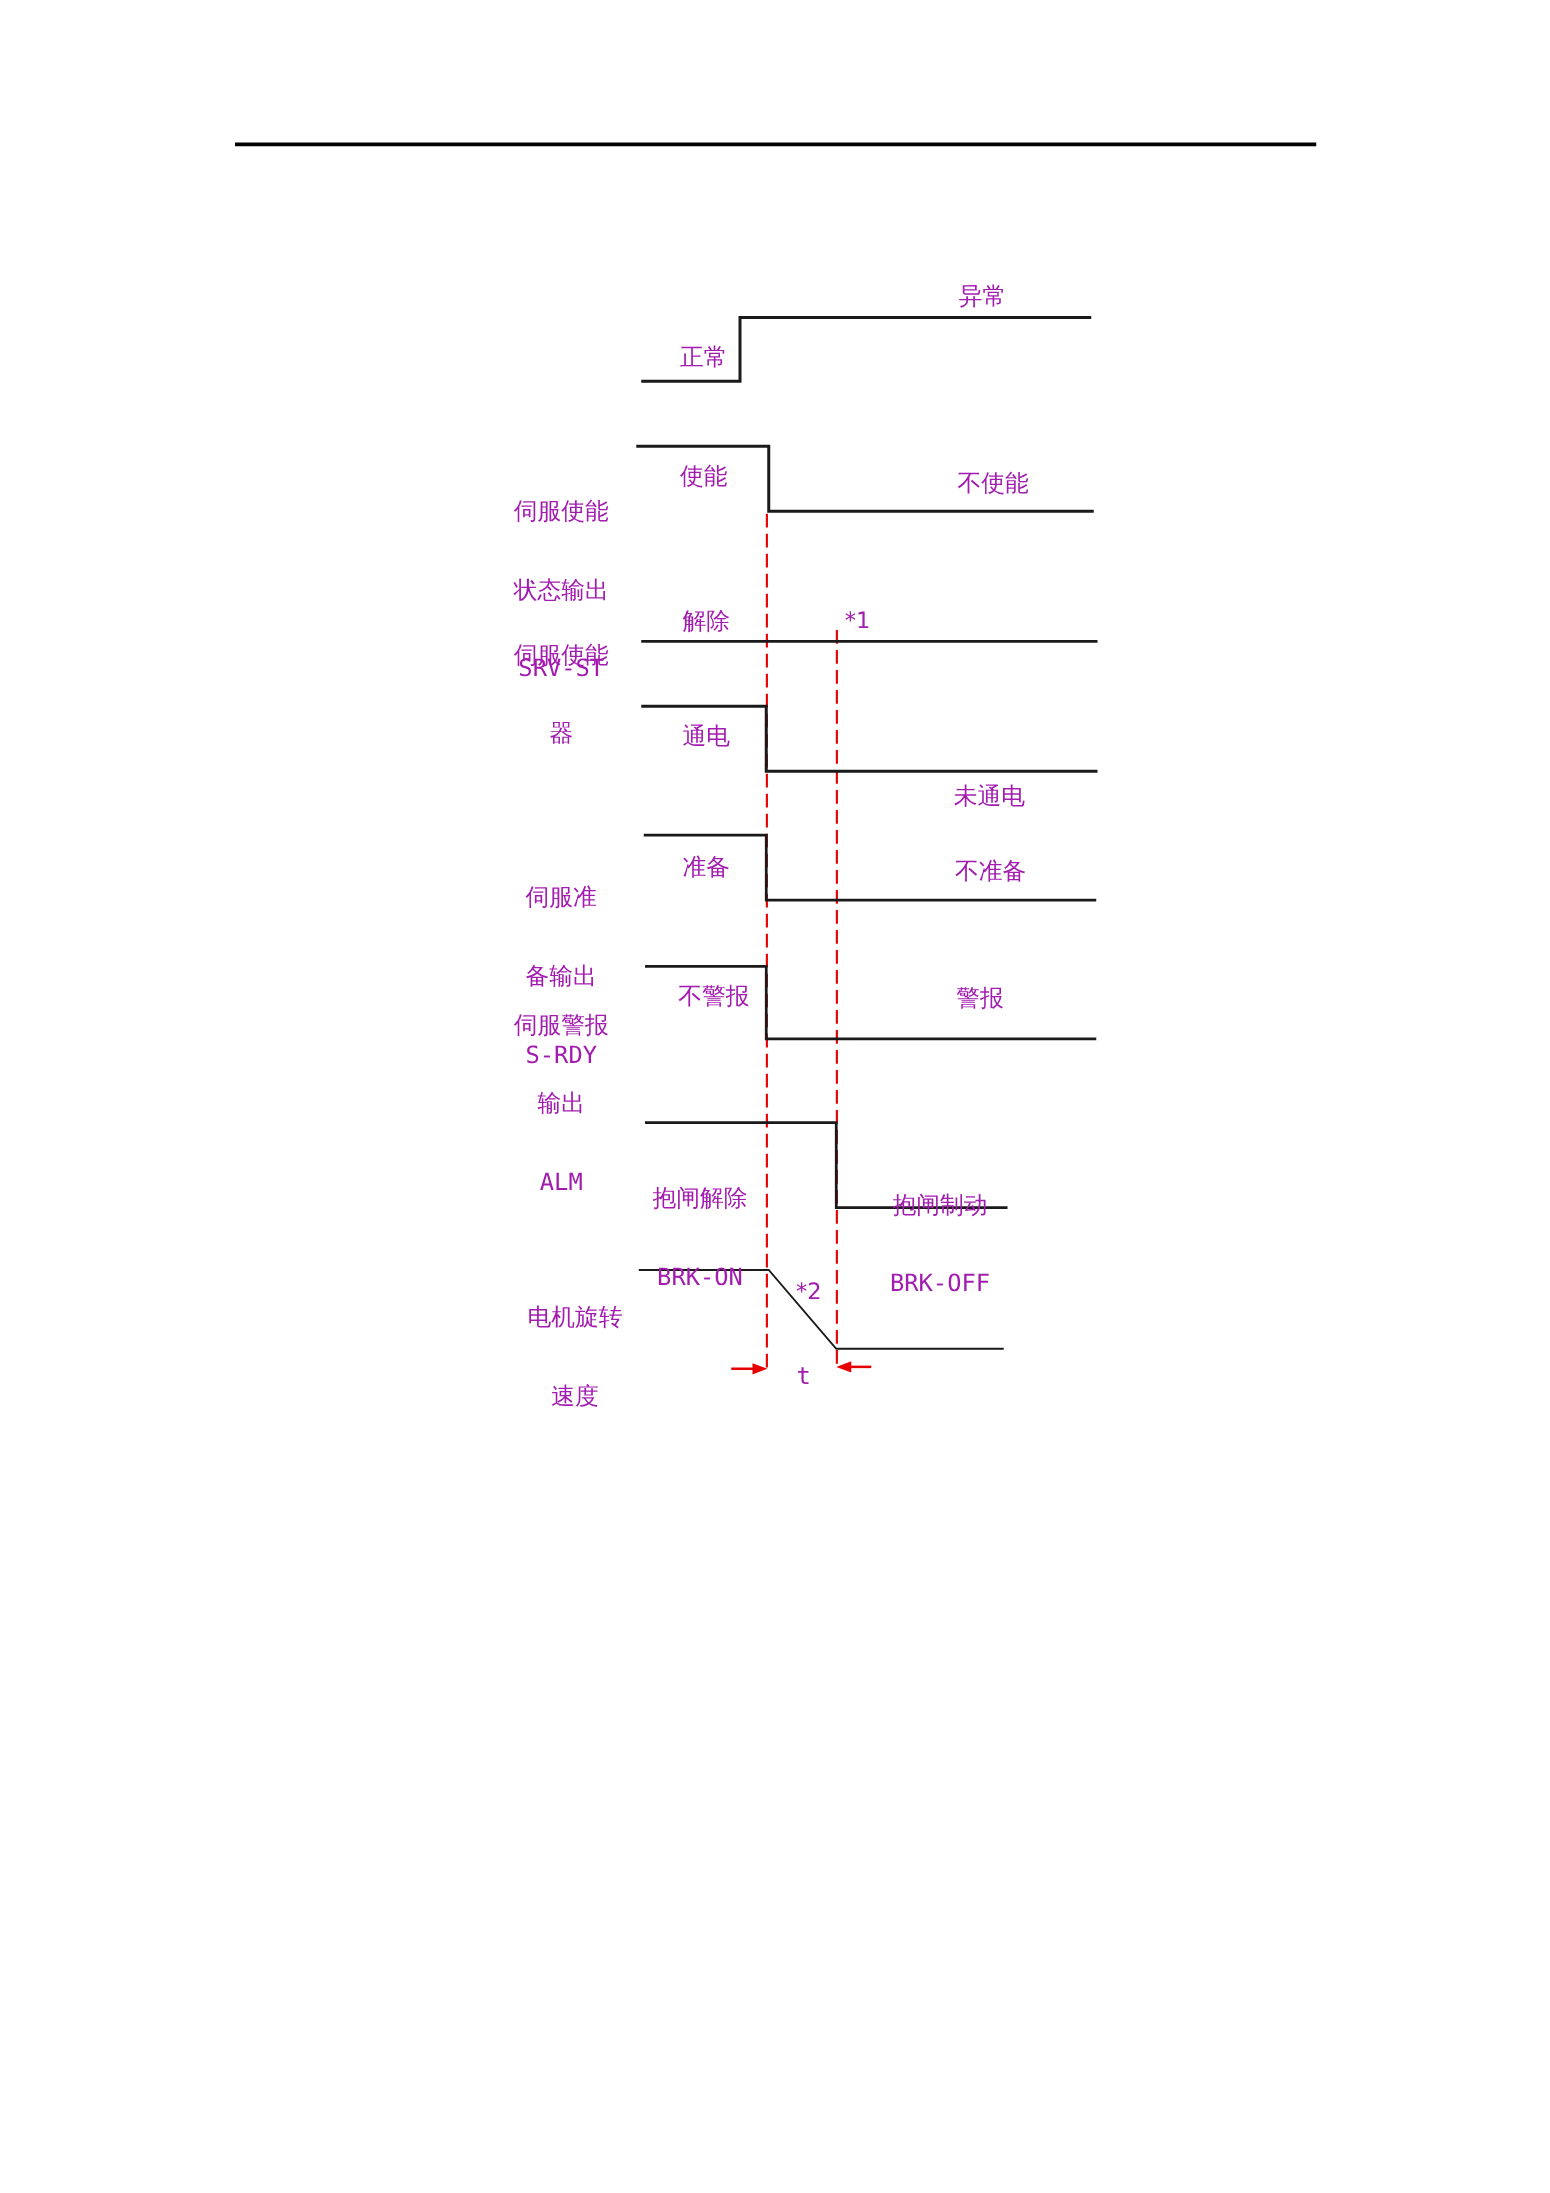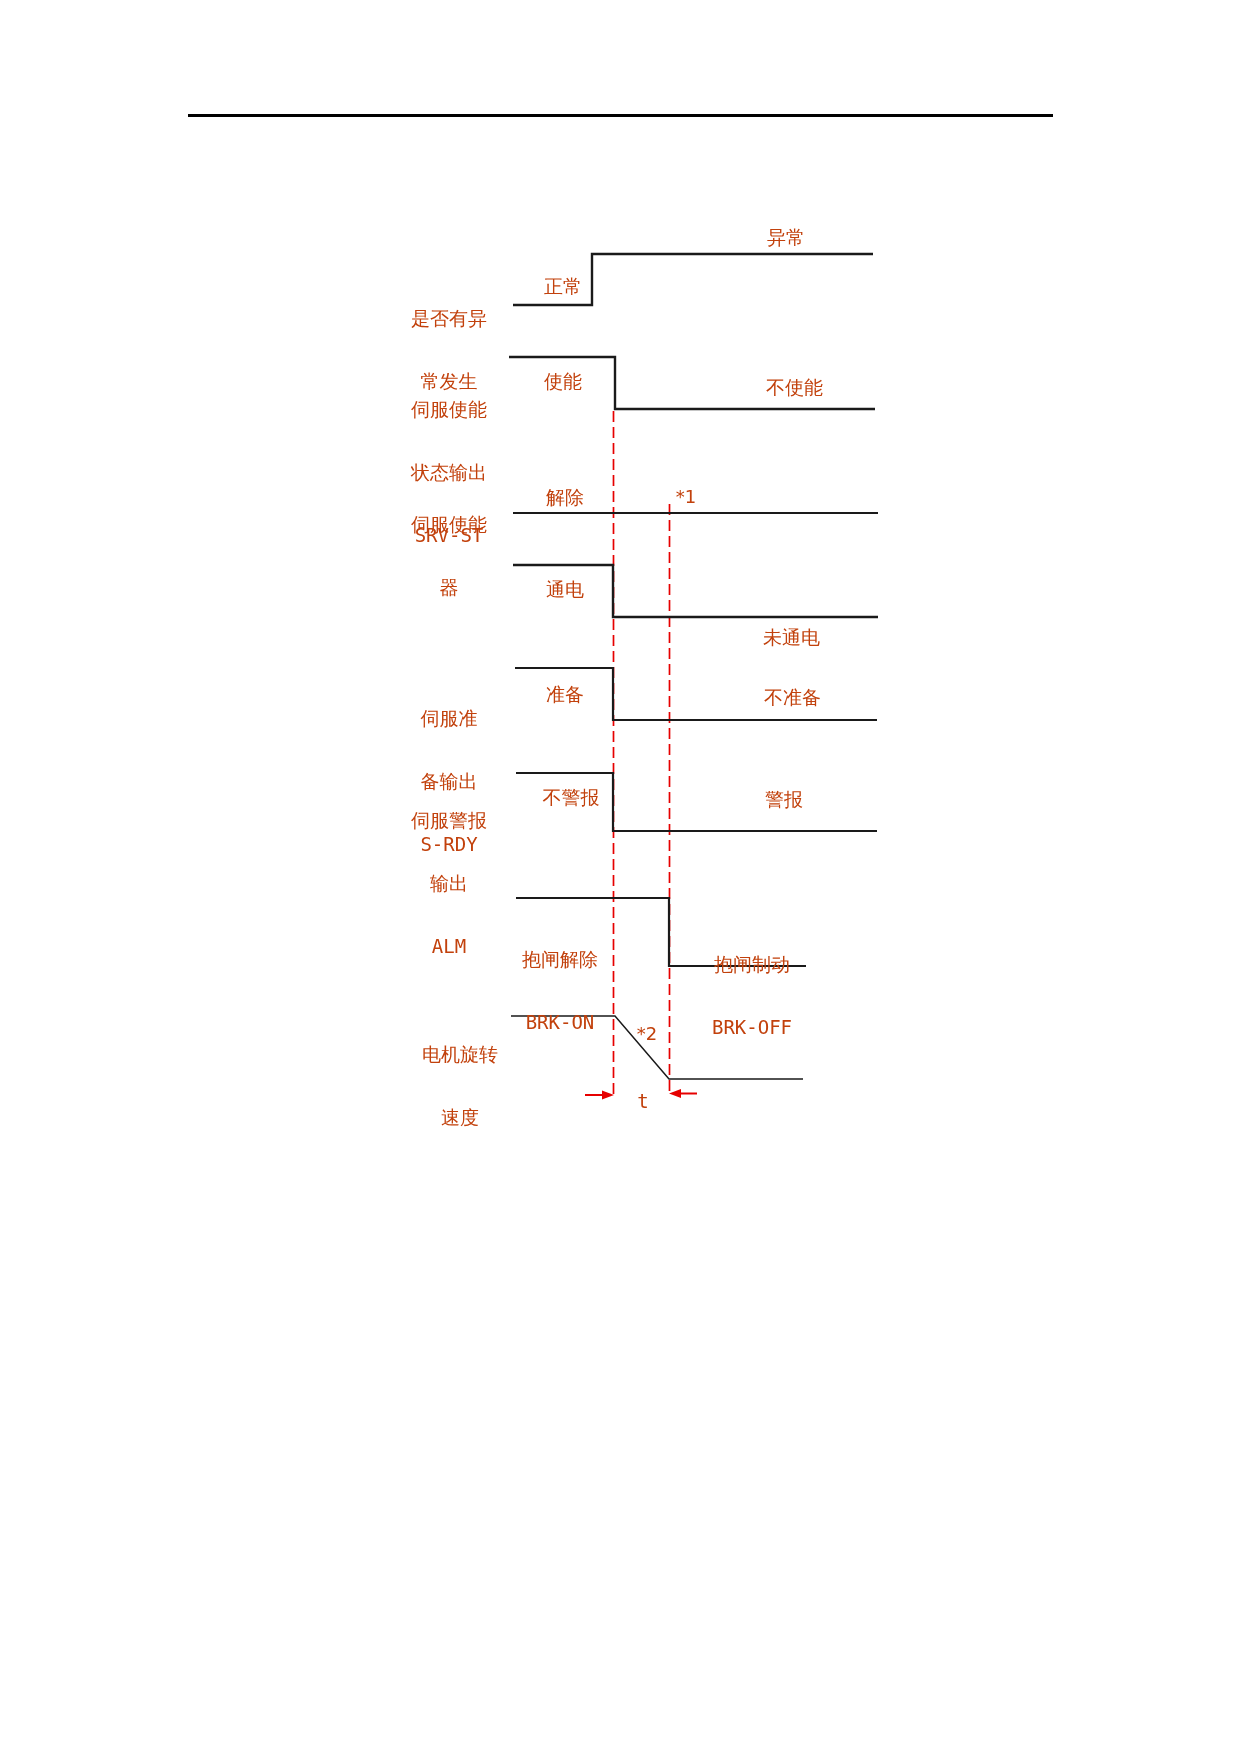--- a/index.html
+++ b/index.html
@@ -9,21 +9,21 @@
     background:#ffffff; overflow:hidden; color:#1a1a1a;
   }
   .top-rule {
     position:absolute; left:188px; top:114px; width:865px; height:3px;
     background:#000000;
   }
   .diagram { position:absolute; inset:0; }
   .diagram svg { position:absolute; left:0; top:0; }
   .lbl {
     position:absolute; font-size:19px; line-height:21px;
-    color:#c2410c; white-space:pre; text-align:center;
+    color:#a21caf; white-space:pre; text-align:center;
   }
   .center { transform:translateX(-50%); }
   .mono { font-family:"DejaVu Sans Mono", monospace; font-size:19px; }
   .note { font-size:18px; }
 </style>
 </head>
 <body>
 
 <div class="page">
 
@@ -48,24 +48,20 @@
       <g>
         <line x1="585" y1="1095" x2="604" y2="1095" stroke="#e60000" stroke-width="2"></line>
         <polygon points="614,1095 602,1090.5 602,1099.5" fill="#e60000"></polygon>
       </g>
       <g>
         <line x1="697" y1="1093.5" x2="680" y2="1093.5" stroke="#e60000" stroke-width="2"></line>
         <polygon points="669,1093.5 681,1089 681,1098" fill="#e60000"></polygon>
       </g>
     </svg>
 
-    <div class="lbl center" style="left:449px; top:266px;">
-      <div>是否有异</div>
-      <div>常发生</div>
-    </div>
     <div class="lbl center" style="left:563px; top:276px;">正常</div>
     <div class="lbl" style="left:767px; top:227px;">异常</div>
 
     <div class="lbl center" style="left:449px; top:357px;">
       <div>伺服使能</div>
       <div>状态输出</div>
       <div class="mono">SRV-ST</div>
     </div>
     <div class="lbl center" style="left:563px; top:371px;text-align:right;">使能</div>
     <div class="lbl" style="left:766px; top:377px;">不使能</div>

